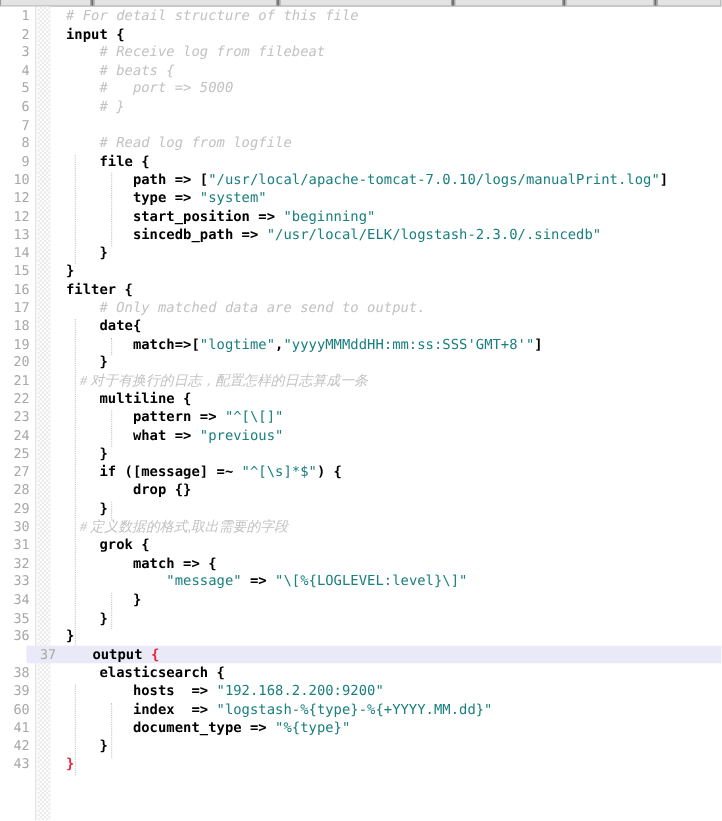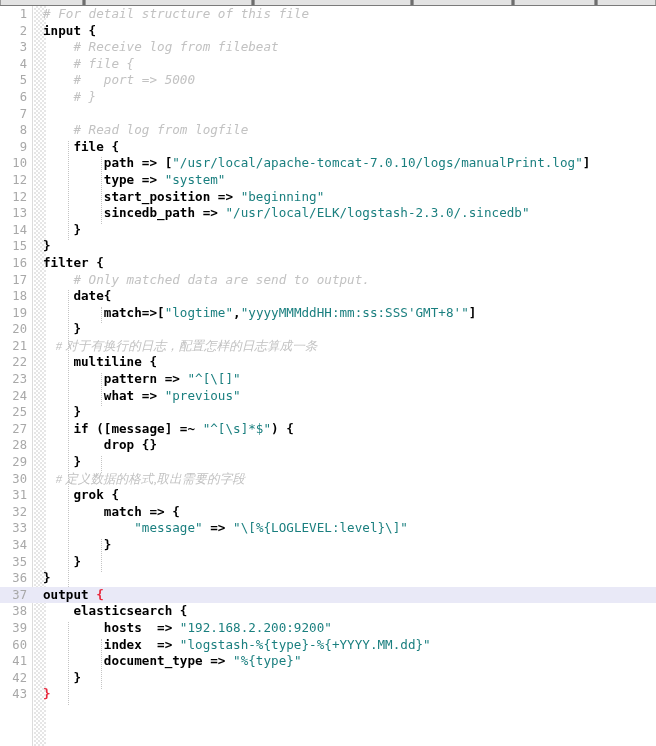--- a/index.html
+++ b/index.html
@@ -60,32 +60,32 @@
   }
 
   
   .line {
     position:relative;
     height:16.6px;
     line-height:16.6px;
     white-space:pre;
     font-size:12.6px;
   }
-  .line.hl { background:#e9e9f7; }
+  .line.hl { background:#e9e9f7;margin-left:24px; }
 
   .lno {
     position:absolute; left:0; top:0;
     width:27px;
     text-align:right;
     color:#a8a8a8;
     font-size:12.2px;
     font-family:"DejaVu Sans Mono","Liberation Mono",monospace;
   }
   .ltext {
-    position:absolute; left:43px; top:0;
+    position:absolute; left:60px; top:0;
     color:#000000;
     font-size:12.6px;
     letter-spacing:0.02px;
   }
 
   
   .guide {
     position:absolute;
     width:1px;
     border-left:1px dotted #c4c4c4;
@@ -131,21 +131,21 @@
         <div class="guide" style="left: 101px; top: 367.2px; height: 33.2px;"></div>
         <div class="guide" style="left: 101px; top: 450.2px; height: 16.6px;"></div>
         <div class="guide" style="left: 101px; top: 533.2px; height: 33.2px;"></div>
         <div class="guide" style="left: 68px; top: 616.2px; height: 83px;"></div>
         <div class="guide" style="left: 101px; top: 632.8px; height: 49.8px;"></div>
       </div>
     <div id="lines-layer">
         <div class="line"><span class="lno">1</span><span class="ltext"><span class="cmt"># For detail structure of this file</span></span></div>
         <div class="line"><span class="lno">2</span><span class="ltext"><span class="kw">input {</span></span></div>
         <div class="line"><span class="lno">3</span><span class="ltext"><span class="cmt">    # Receive log from filebeat</span></span></div>
-        <div class="line"><span class="lno">4</span><span class="ltext"><span class="cmt">    # file {</span></span></div>
+        <div class="line"><span class="lno">4</span><span class="ltext"><span class="cmt">    # beats {</span></span></div>
         <div class="line"><span class="lno">5</span><span class="ltext"><span class="cmt">    #   port =&gt; 5000</span></span></div>
         <div class="line"><span class="lno">6</span><span class="ltext"><span class="cmt">    # }</span></span></div>
         <div class="line"><span class="lno">7</span><span class="ltext"><span class="plain"></span></span></div>
         <div class="line"><span class="lno">8</span><span class="ltext"><span class="cmt">    # Read log from logfile</span></span></div>
         <div class="line"><span class="lno">9</span><span class="ltext"><span class="kw">    file {</span></span></div>
         <div class="line"><span class="lno">10</span><span class="ltext"><span class="kw">        path =&gt; [</span><span class="str">"/usr/local/apache-tomcat-7.0.10/logs/manualPrint.log"</span><span class="kw">]</span></span></div>
         <div class="line"><span class="lno">12</span><span class="ltext"><span class="kw">        type =&gt; </span><span class="str">"system"</span></span></div>
         <div class="line"><span class="lno">12</span><span class="ltext"><span class="kw">        start_position =&gt; </span><span class="str">"beginning"</span></span></div>
         <div class="line"><span class="lno">13</span><span class="ltext"><span class="kw">        sincedb_path =&gt; </span><span class="str">"/usr/local/ELK/logstash-2.3.0/.sincedb"</span></span></div>
         <div class="line"><span class="lno">14</span><span class="ltext"><span class="kw">    }</span></span></div>

